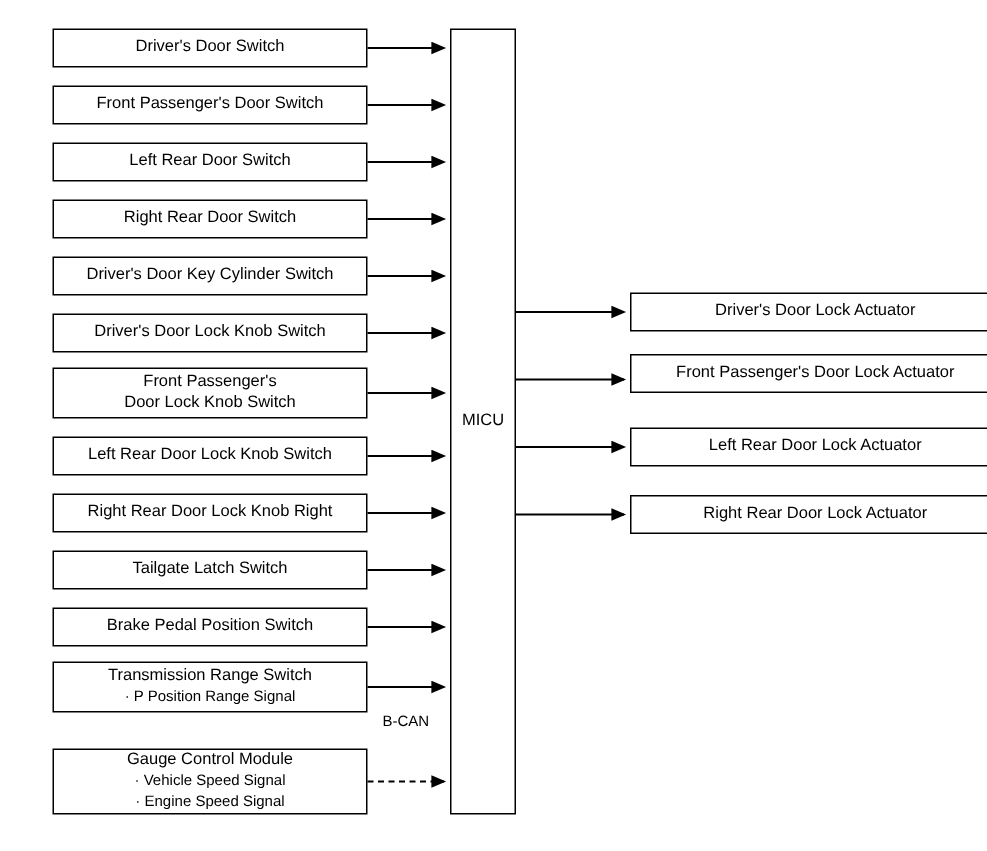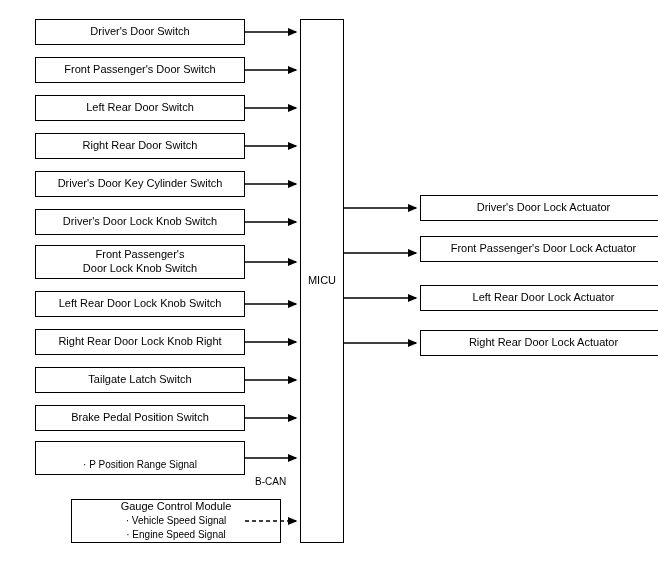--- a/index.html
+++ b/index.html
@@ -27,21 +27,20 @@
   }
   .input-box {
     width: 210px;
     height: 26px;
   }
   .input-box.tall {
     height: 34px;
   }
   .input-box.xtall {
     height: 44px;
-    margin-left: 36px;
   }
   .output-box {
     width: 247px;
     height: 26px;
   }
   .micu {
     width: 44px;
     height: 524px;
   }
   svg.arrows {
@@ -98,21 +97,21 @@
   <span>Right Rear Door Lock Knob Right</span>
 </div>
 <div class="box input-box" style="left:35px; top:367px;text-align:center;">
   <span>Tailgate Latch Switch</span>
 </div>
 <div class="box input-box" style="left:35px; top:405px;">
   <span>Brake Pedal Position Switch</span>
 </div>
 <div class="box input-box tall" style="left:35px; top:441px;">
   <span>
-    <br>
+    <span>Transmission Range Switch</span><br>
     <span class="sub">· P Position Range Signal</span>
   </span>
 </div>
 <div class="box input-box xtall" style="left:35px; top:499px;">
   <span>
     <span>Gauge Control Module</span><br>
     <span class="sub">· Vehicle Speed Signal</span><br>
     <span class="sub">· Engine Speed Signal</span>
   </span>
 </div>

